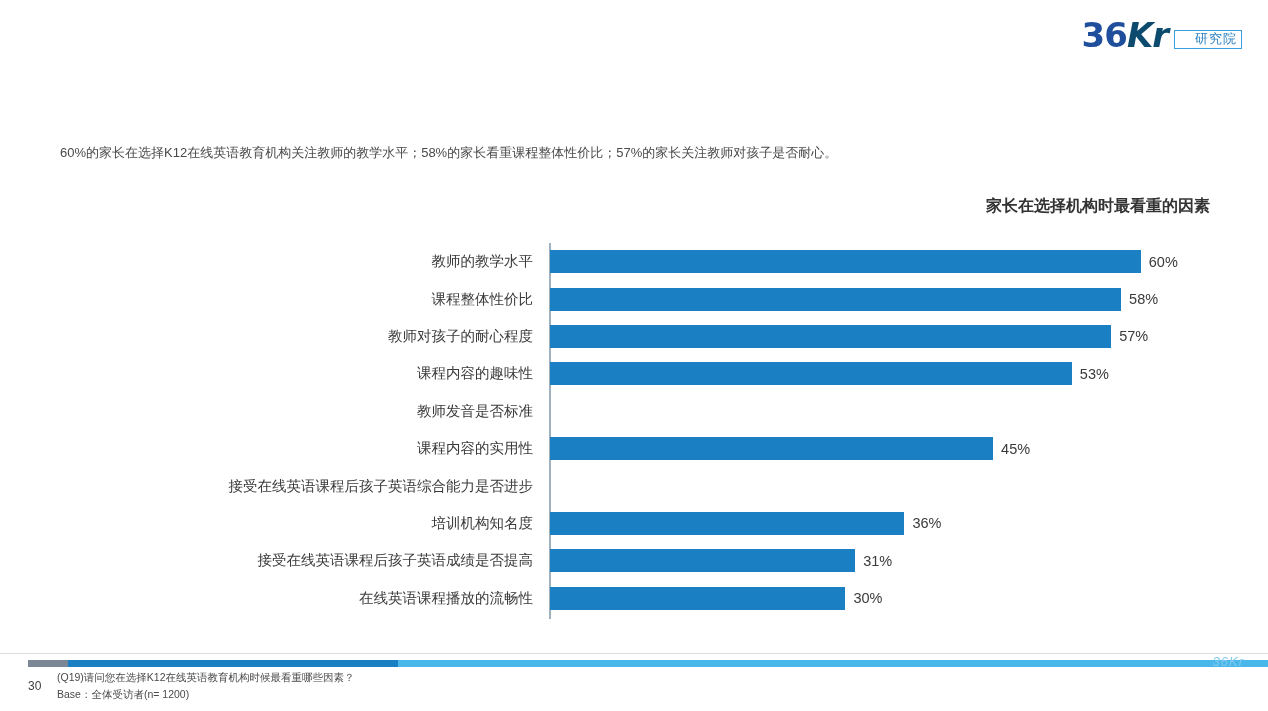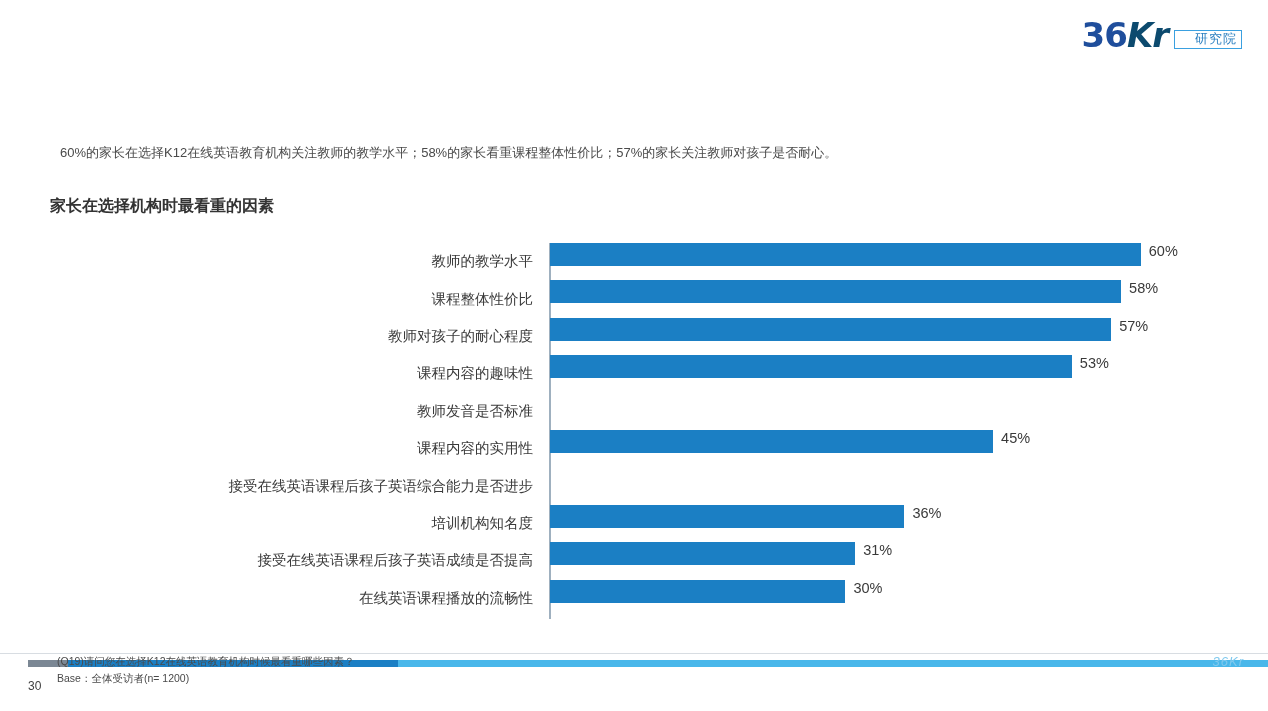--- a/index.html
+++ b/index.html
@@ -74,21 +74,21 @@
 
   
   .chart-wrap {
     position: absolute;
     top: 196px;
     left: 60px;
     width: 1150px;
     height: 430px;
   }
   .chart-title {
-    text-align: left;
+    text-align: right;
     font-size: 16px;
     font-weight: bold;
     color: #333333;
     margin-left: -10px;
   }
   .plot {
     position: relative;
     margin-top: 26px;
     height: 380px;
   }
@@ -112,20 +112,21 @@
     width: 482px;
     text-align: right;
     padding-right: 9px;
     font-size: 14.5px;
     color: #3a3a3a;
     white-space: nowrap;
   }
   .bar-area {
     flex: 1;
     display: flex;
+    align-items: center;
     height: 100%;
     padding-left: 8px;
   }
   .bar {
     height: 23px;
     background: #1b7fc4;
   }
   .bar-value {
     margin-left: 8px;
     font-size: 14.5px;
@@ -157,21 +158,21 @@
   .page-num {
     position: absolute;
     left: 28px;
     bottom: 18px;
     font-size: 12px;
     color: #404040;
   }
   .source {
     position: absolute;
     left: 57px;
-    bottom: 24px;
+    bottom: 8px;
     font-size: 10.5px;
     color: #4a4a4a;
     line-height: 1.6;
   }
   .watermark {
     position: absolute;
     right: 24px;
     bottom: 42px;
     font-size: 13px;
     color: #7fc9ee;

